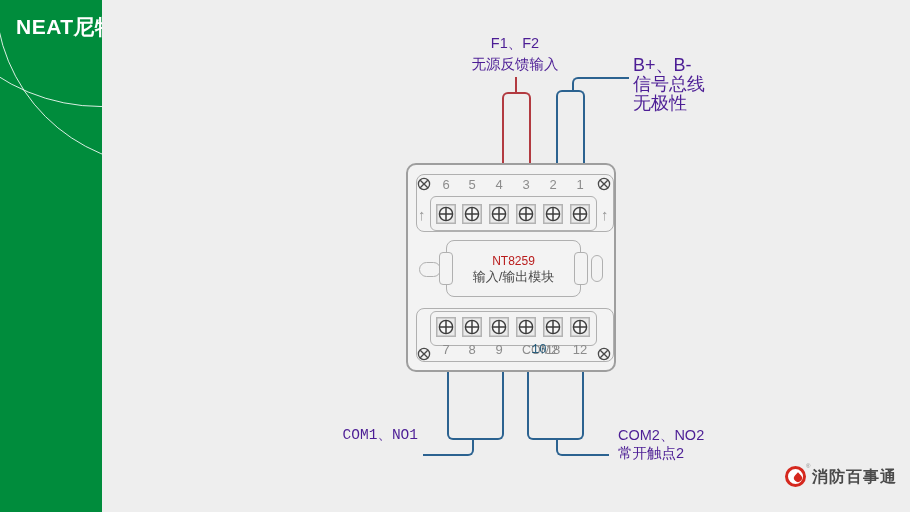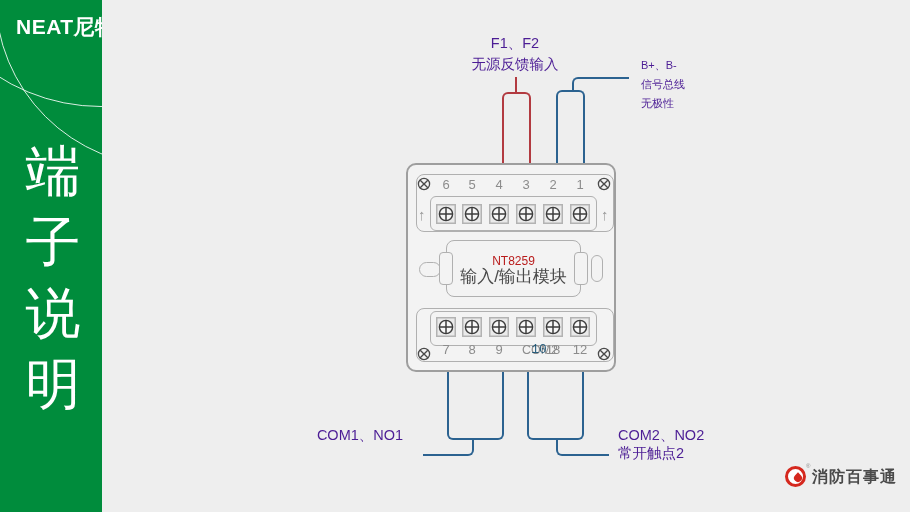--- a/index.html
+++ b/index.html
@@ -21,22 +21,22 @@
   }
   .vtitle{
     position:absolute;left:23px;top:136px;width:60px;color:#ffffff;
     font-size:55px;line-height:71px;word-break:break-all;text-align:center;
   }
   
   .canvas{position:absolute;left:102px;top:0;width:808px;height:512px;}
   .lbl{position:absolute;color:#4c1d95;}
   .lbl div{white-space:nowrap;}
   .lbl-feedback{left:333px;top:33px;width:160px;text-align:center;font-size:14.5px;line-height:21px;}
-  .lbl-bus{left:531px;top:56px;font-size:11px;line-height:19px;margin-left:8px;}
-  .lbl-com1{left:200px;top:426px;width:116px;text-align:center;font-size:14.5px;line-height:18px;}
+  .lbl-bus{left:531px;top:56px;font-size:18px;line-height:19px;}
+  .lbl-com1{left:200px;top:426px;width:116px;text-align:right;font-size:14.5px;line-height:18px;font-family:Liberation Mono, monospace;}
   .lbl-com2{left:516px;top:426px;font-size:14.5px;line-height:18px;}
   
   .wire{position:absolute;box-sizing:border-box;z-index:1;}
   .red{border-color:#B23A40;}
   .blue{border-color:#2B6290;}
   .w-red-stub{left:413px;top:77px;width:2px;height:16px;background:#B23A40;}
   .w-red-bracket{left:400px;top:92px;width:29px;height:71px;
     border-style:solid;border-width:2px 2px 0 2px;border-radius:6px 6px 0 0;}
   .w-blue-leader{left:470px;top:77px;width:57px;height:14px;
     border-style:solid;border-width:2px 0 0 2px;border-top-left-radius:6px;}
@@ -64,21 +64,21 @@
   .tnum{position:absolute;width:24px;text-align:center;font-size:13px;color:#8c8c8c;z-index:3;}
   .screw{position:absolute;width:20px;height:20px;z-index:3;}
   .xscrew{position:absolute;width:14px;height:14px;z-index:3;}
   .uparrow{position:absolute;top:41px;font-size:15px;font-weight:700;color:#9a9a9a;z-index:3;}
   .centerbox{
     position:absolute;left:38px;top:75px;width:135px;height:57px;box-sizing:border-box;
     border:1.5px solid #b0b0b0;border-radius:8px;background:#f3f3f3;z-index:3;
     display:flex;flex-direction:column;align-items:center;justify-content:center;
   }
   .centerbox .model{font-size:12px;color:#b91c1c;line-height:15px;}
-  .centerbox .mname{font-size:17px;color:#4a4a4a;line-height:15px;}
+  .centerbox .mname{font-size:13px;color:#4a4a4a;line-height:15px;}
   .notch{position:absolute;width:14px;height:33px;top:87px;box-sizing:border-box;
     border:1.5px solid #b0b0b0;border-radius:4px;background:#f3f3f3;z-index:4;}
   .notch-l{left:31px;}
   .notch-r{left:166px;}
   .oval{position:absolute;box-sizing:border-box;border:1.5px solid #b0b0b0;background:#f3f3f3;z-index:3;}
   .oval-l{left:11px;top:97px;width:22px;height:15px;border-radius:8px;}
   .oval-r{left:183px;top:90px;width:12px;height:27px;border-radius:7px;}
   .overlap-com2{position:absolute;left:94px;width:48px;text-align:center;font-size:12.5px;color:#8c8c8c;z-index:3;padding-left:14px;}
   .overlap-ten{position:absolute;left:120px;width:22px;text-align:center;font-size:13px;color:#0c4a6e;z-index:4;opacity:.85;font-family:Liberation Mono, monospace;}
   
@@ -99,21 +99,20 @@
 </style>
 </head>
 <body>
 
 <div class="stage">
 
   <div class="sidebar">
     <div class="arc arc1"></div>
     <div class="arc arc2"></div>
     <div class="logo"><span>NEAT</span><span>尼特</span></div>
-    <div class="vtitle">端子说明</div>
   </div>
 
   <div class="canvas">
 
     <div class="lbl lbl-feedback">
       <div>F1、F2</div>
       <div>无源反馈输入</div>
     </div>
     <div class="lbl lbl-bus">
       <div>B+、B-</div>

